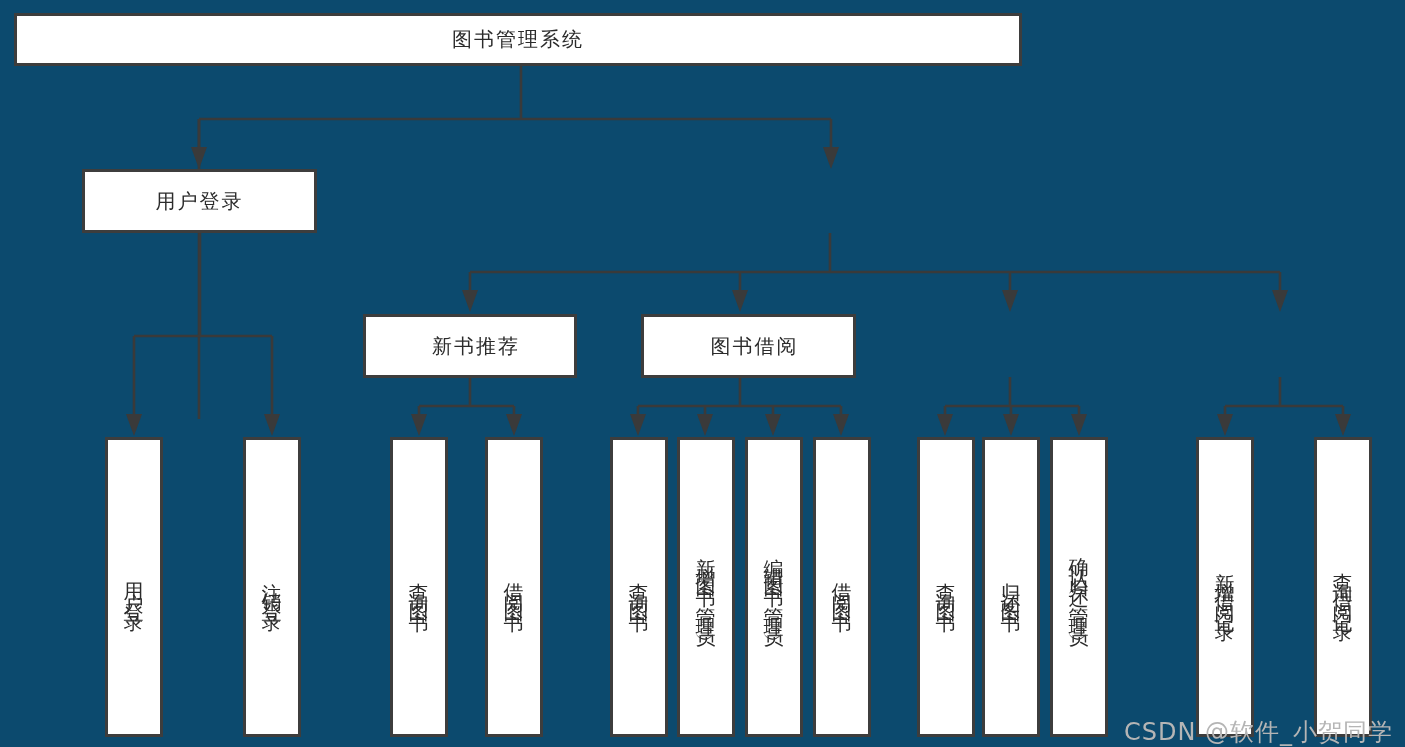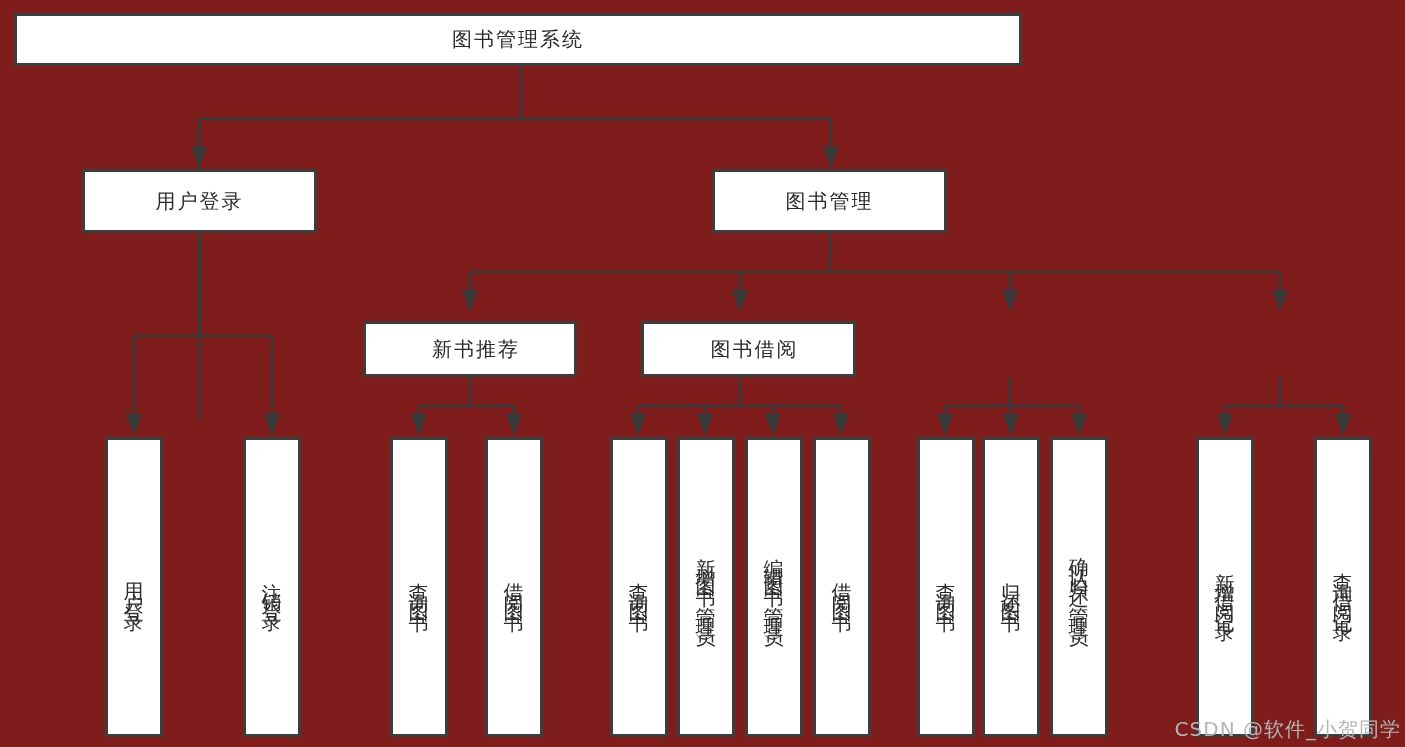--- a/index.html
+++ b/index.html
@@ -4,21 +4,21 @@
 <style>
   html, body {
     margin: 0;
     padding: 0;
     background: #ffffff;
   }
   #canvas {
     position: relative;
     width: 1405px;
     height: 747px;
-    background: #7f1d1d;
+    background: #0c4a6e;
     font-family: "DejaVu Sans", "Liberation Sans", sans-serif;
     overflow: hidden;
   }
   #connector-svg {
     position: absolute;
     left: 0;
     top: 0;
     width: 1405px;
     height: 747px;
     z-index: 1;
@@ -35,40 +35,40 @@
     color: #2b2b2b;
   }
   .hbox {
     font-size: 20px;
     letter-spacing: 2px;
   }
   .root-box {
     left: 14px; top: 13px; width: 1008px; height: 53px;
   }
   .l2 { height: 64px; width: 235px; top: 169px; }
-  .l3 { height: 56px; top: 321px; padding-left: 12px; }
+  .l3 { height: 64px; top: 314px; padding-left: 12px; }
   .vbox {
     top: 437px;
     height: 300px;
     width: 58px;
   }
   .vbox .vtext {
     writing-mode: vertical-rl;
     text-orientation: mixed;
     font-size: 20px;
     letter-spacing: 10px;
     line-height: 1;
     white-space: nowrap;
     color: #2b2b2b;
   }
   .watermark {
     position: absolute;
-    right: 4px;
+    right: 12px;
     top: 716px;
-    font-size: 20px;
+    font-size: 24px;
     color: #b5b5b5;
     letter-spacing: 1px;
     z-index: 3;
     white-space: nowrap;
   }
   svg .ln {
     stroke: #3a3a3a;
     stroke-width: 2.6;
     fill: none;
   }
@@ -133,23 +133,20 @@
     </g>
   </svg>
 
   <div class="node hbox root-box">
     <span>图书管理系统</span>
   </div>
 
   <div class="node hbox l2" style="left:82px;">
     <span>用户登录</span>
   </div>
-  <div class="node hbox l2" style="left:712px;">
-    <span>图书管理</span>
-  </div>
 
   <div class="node hbox l3" style="left:363px; width:214px;">
     <span>新书推荐</span>
   </div>
   <div class="node hbox l3" style="left:633px; width:215px;margin-left:8px;">
     <span>图书借阅</span>
   </div>
 
   <div class="node vbox" style="left:105px;">
     <span class="vtext">用户登录</span>

